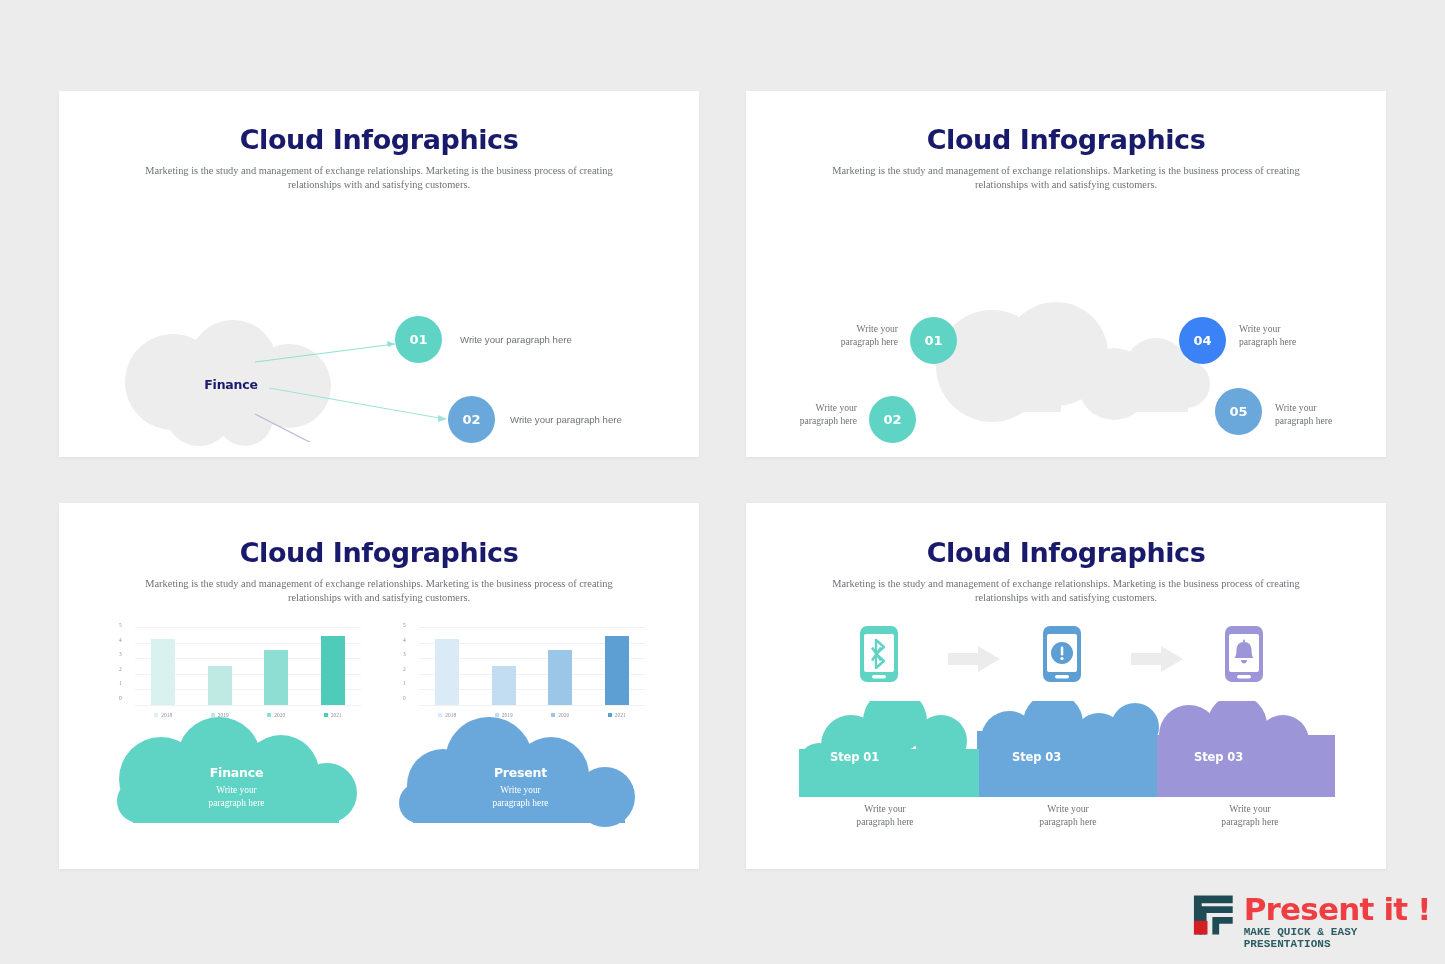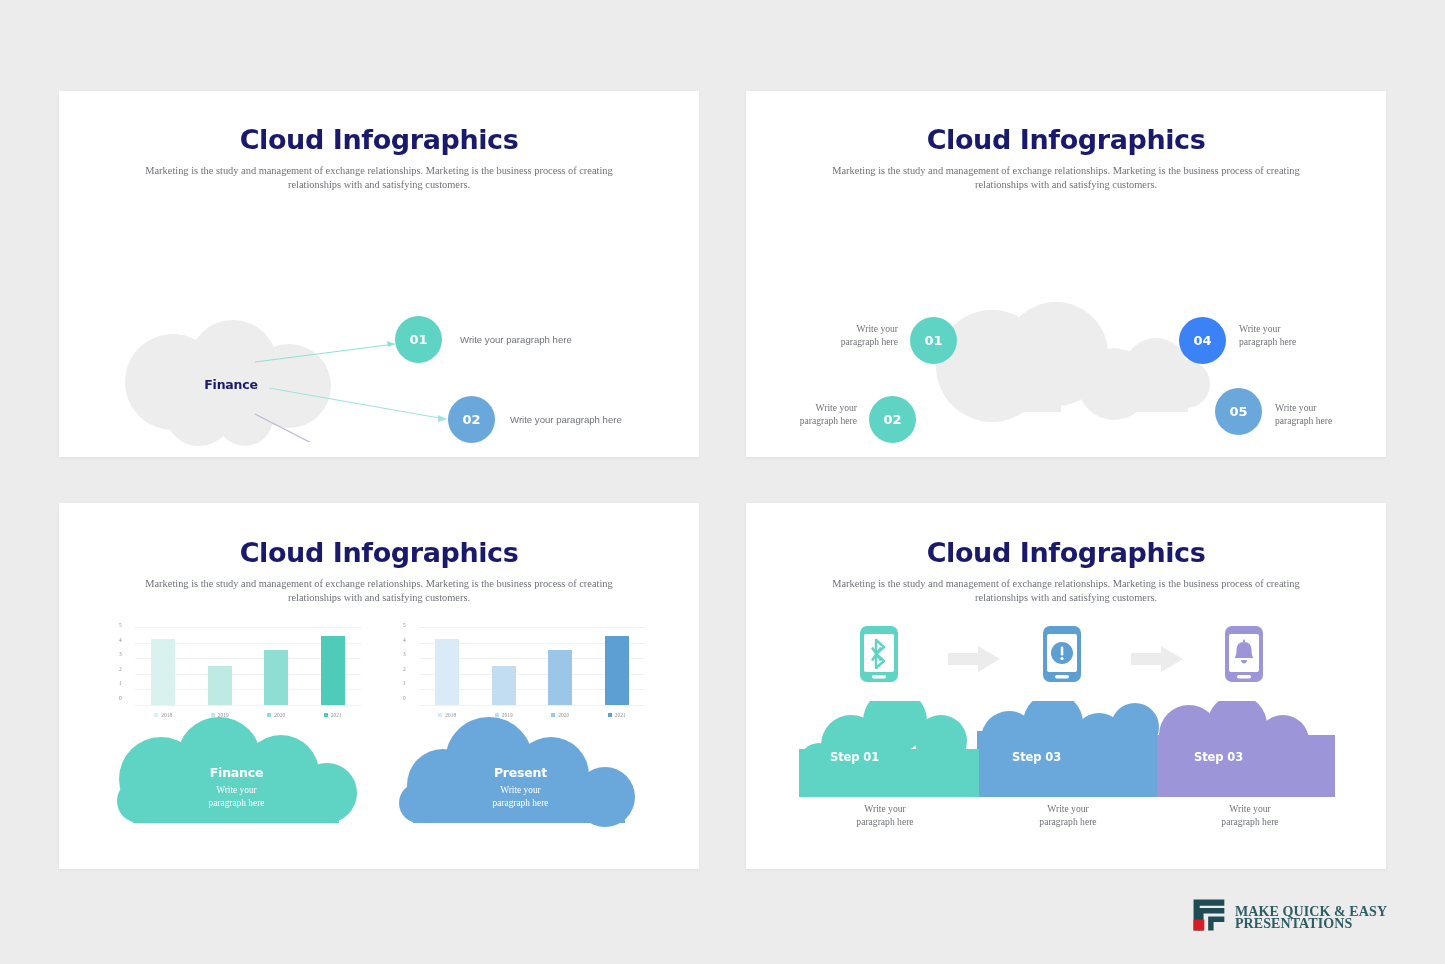--- a/index.html
+++ b/index.html
@@ -205,23 +205,23 @@
     left: 1192px; top: 893px;
     display: flex; align-items: flex-start; gap: 9px;
   }
   .logo-text { display: flex; flex-direction: column; }
   .logo-word {
     color: #ef3e42; font-weight: bold; font-size: 31px;
     line-height: 32px; letter-spacing: -0.8px;
     font-family: "DejaVu Sans", sans-serif;
   }
   .logo-tag {
-    color: #2d5c64; font-weight: bold; font-size: 14px;
-    letter-spacing: 0.1px; line-height: 12px; margin-top: 13px;
-    font-family: Liberation Serif, serif;
+    color: #2d5c64; font-weight: bold; font-size: 11px;
+    letter-spacing: 0.1px; line-height: 12px; margin-top: 1px;
+    font-family: Liberation Mono, monospace;
   }
 </style>
 </head>
 <body>
 
 <div class="deck">
 
   <div class="slide" id="slide-1">
     <h1 class="slide-title">Cloud Infographics</h1>
     <p class="slide-sub">Marketing is the study and management of exchange relationships. Marketing is the business process of creating relationships with and satisfying customers.</p>
@@ -545,17 +545,18 @@
   </div>
 
   <div class="logo">
     <svg width="44" height="44" viewBox="0 0 44 44">
       <path d="M2 2 H42 V10 H10 V42 H2 Z" fill="#1f4c54"></path>
       <path d="M8 13 H42 V20 H15 V42 H8 Z" fill="#1f4c54"></path>
       <path d="M21 24 H42 V31 H28 V42 H21 Z" fill="#1f4c54"></path>
       <rect x="2" y="28" width="14" height="14" fill="#d51f26"></rect>
     </svg>
     <div class="logo-text">
+      <div class="logo-word">Present it !</div>
       <div class="logo-tag">MAKE QUICK &amp; EASY PRESENTATIONS</div>
     </div>
   </div>
 
 </div>
 
 </body></html>

